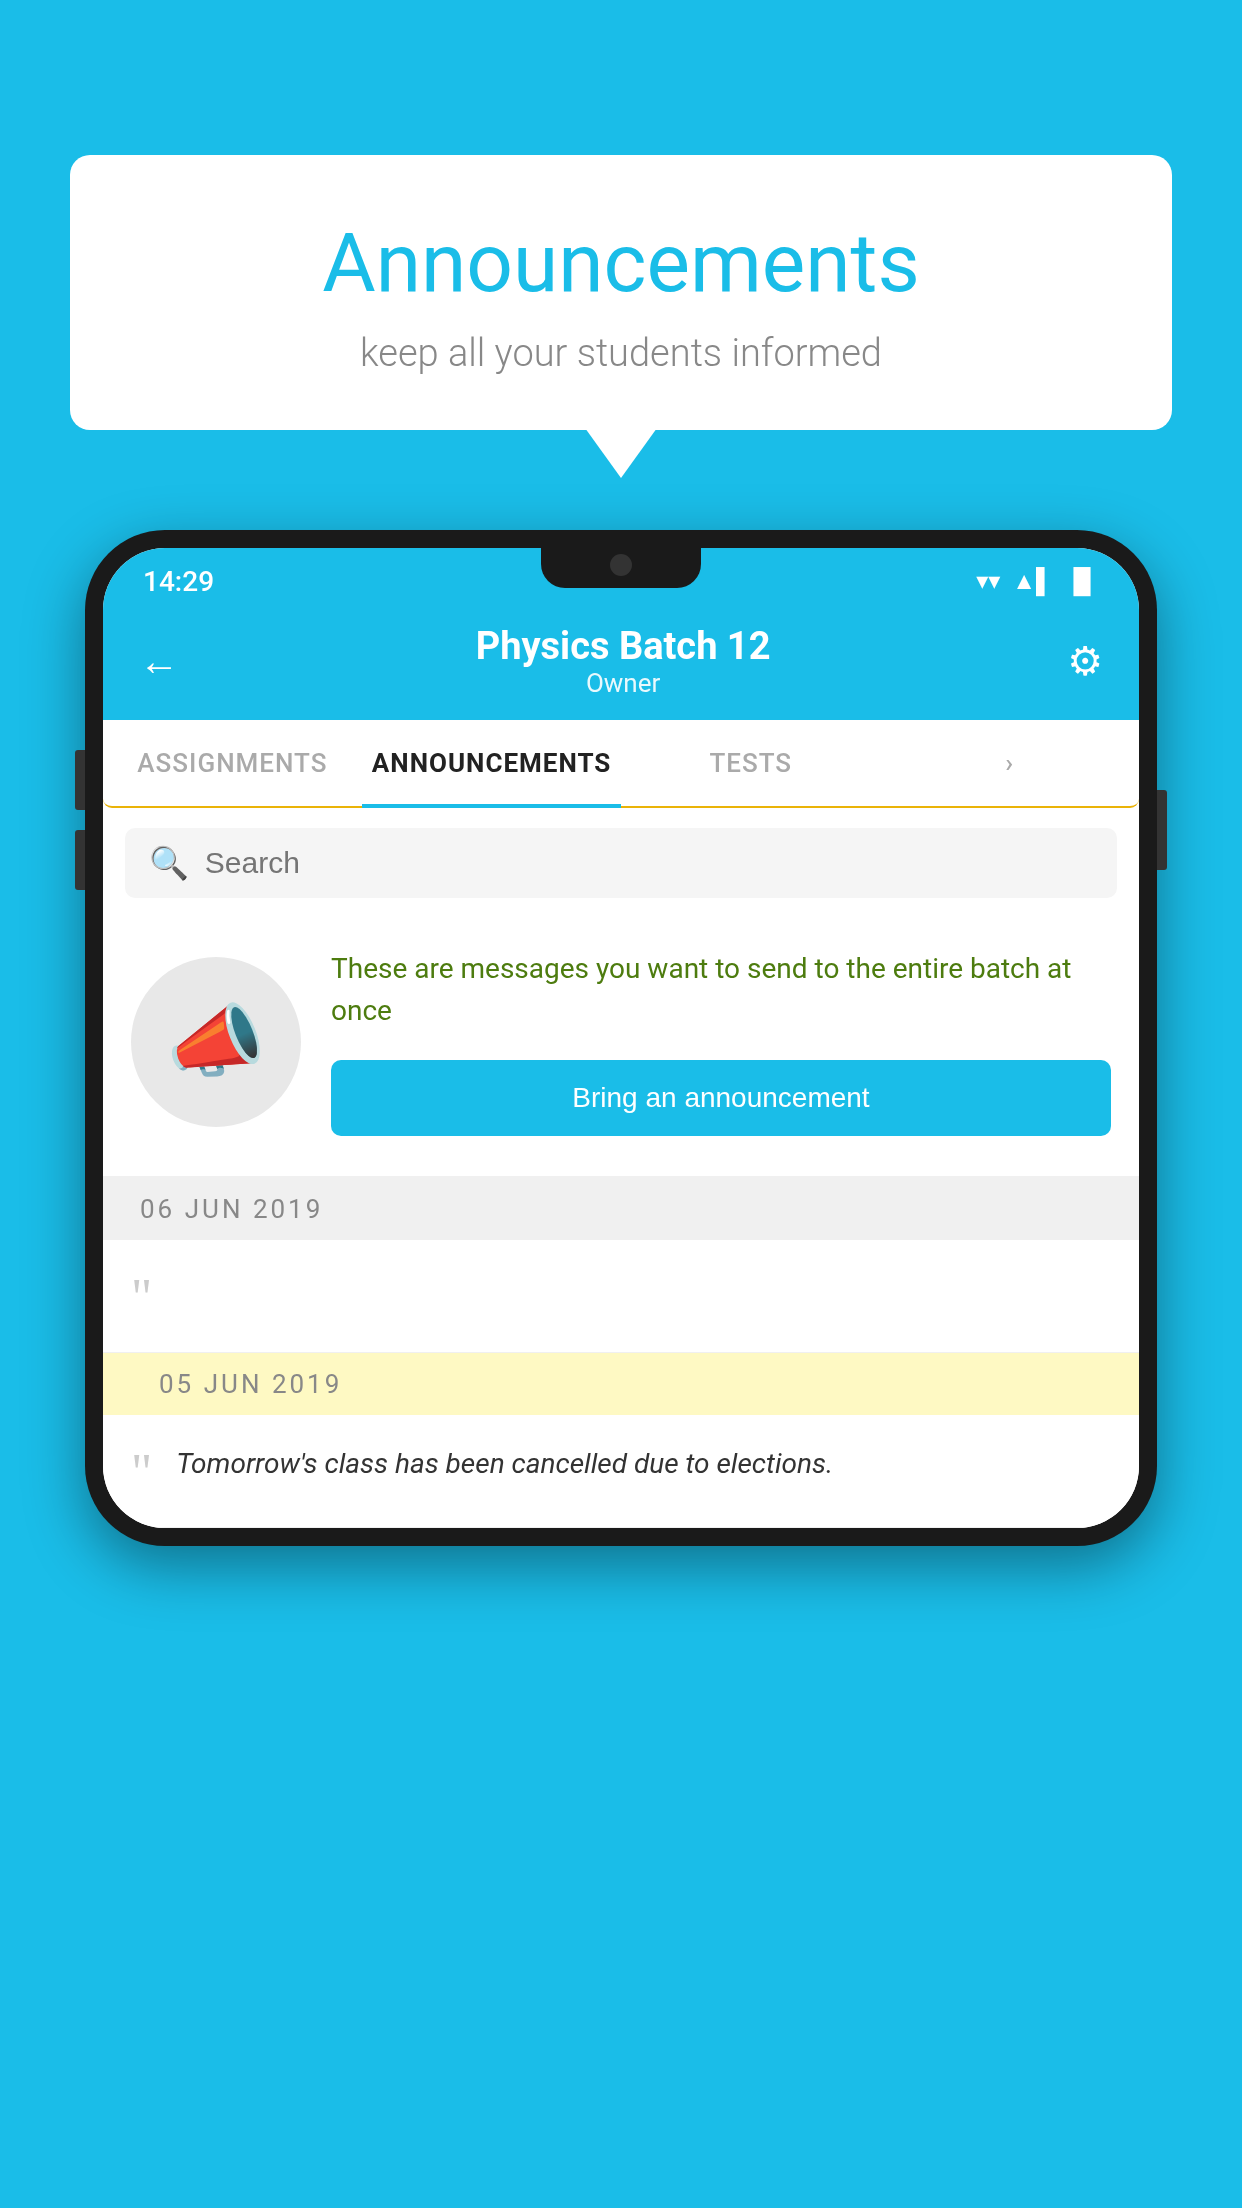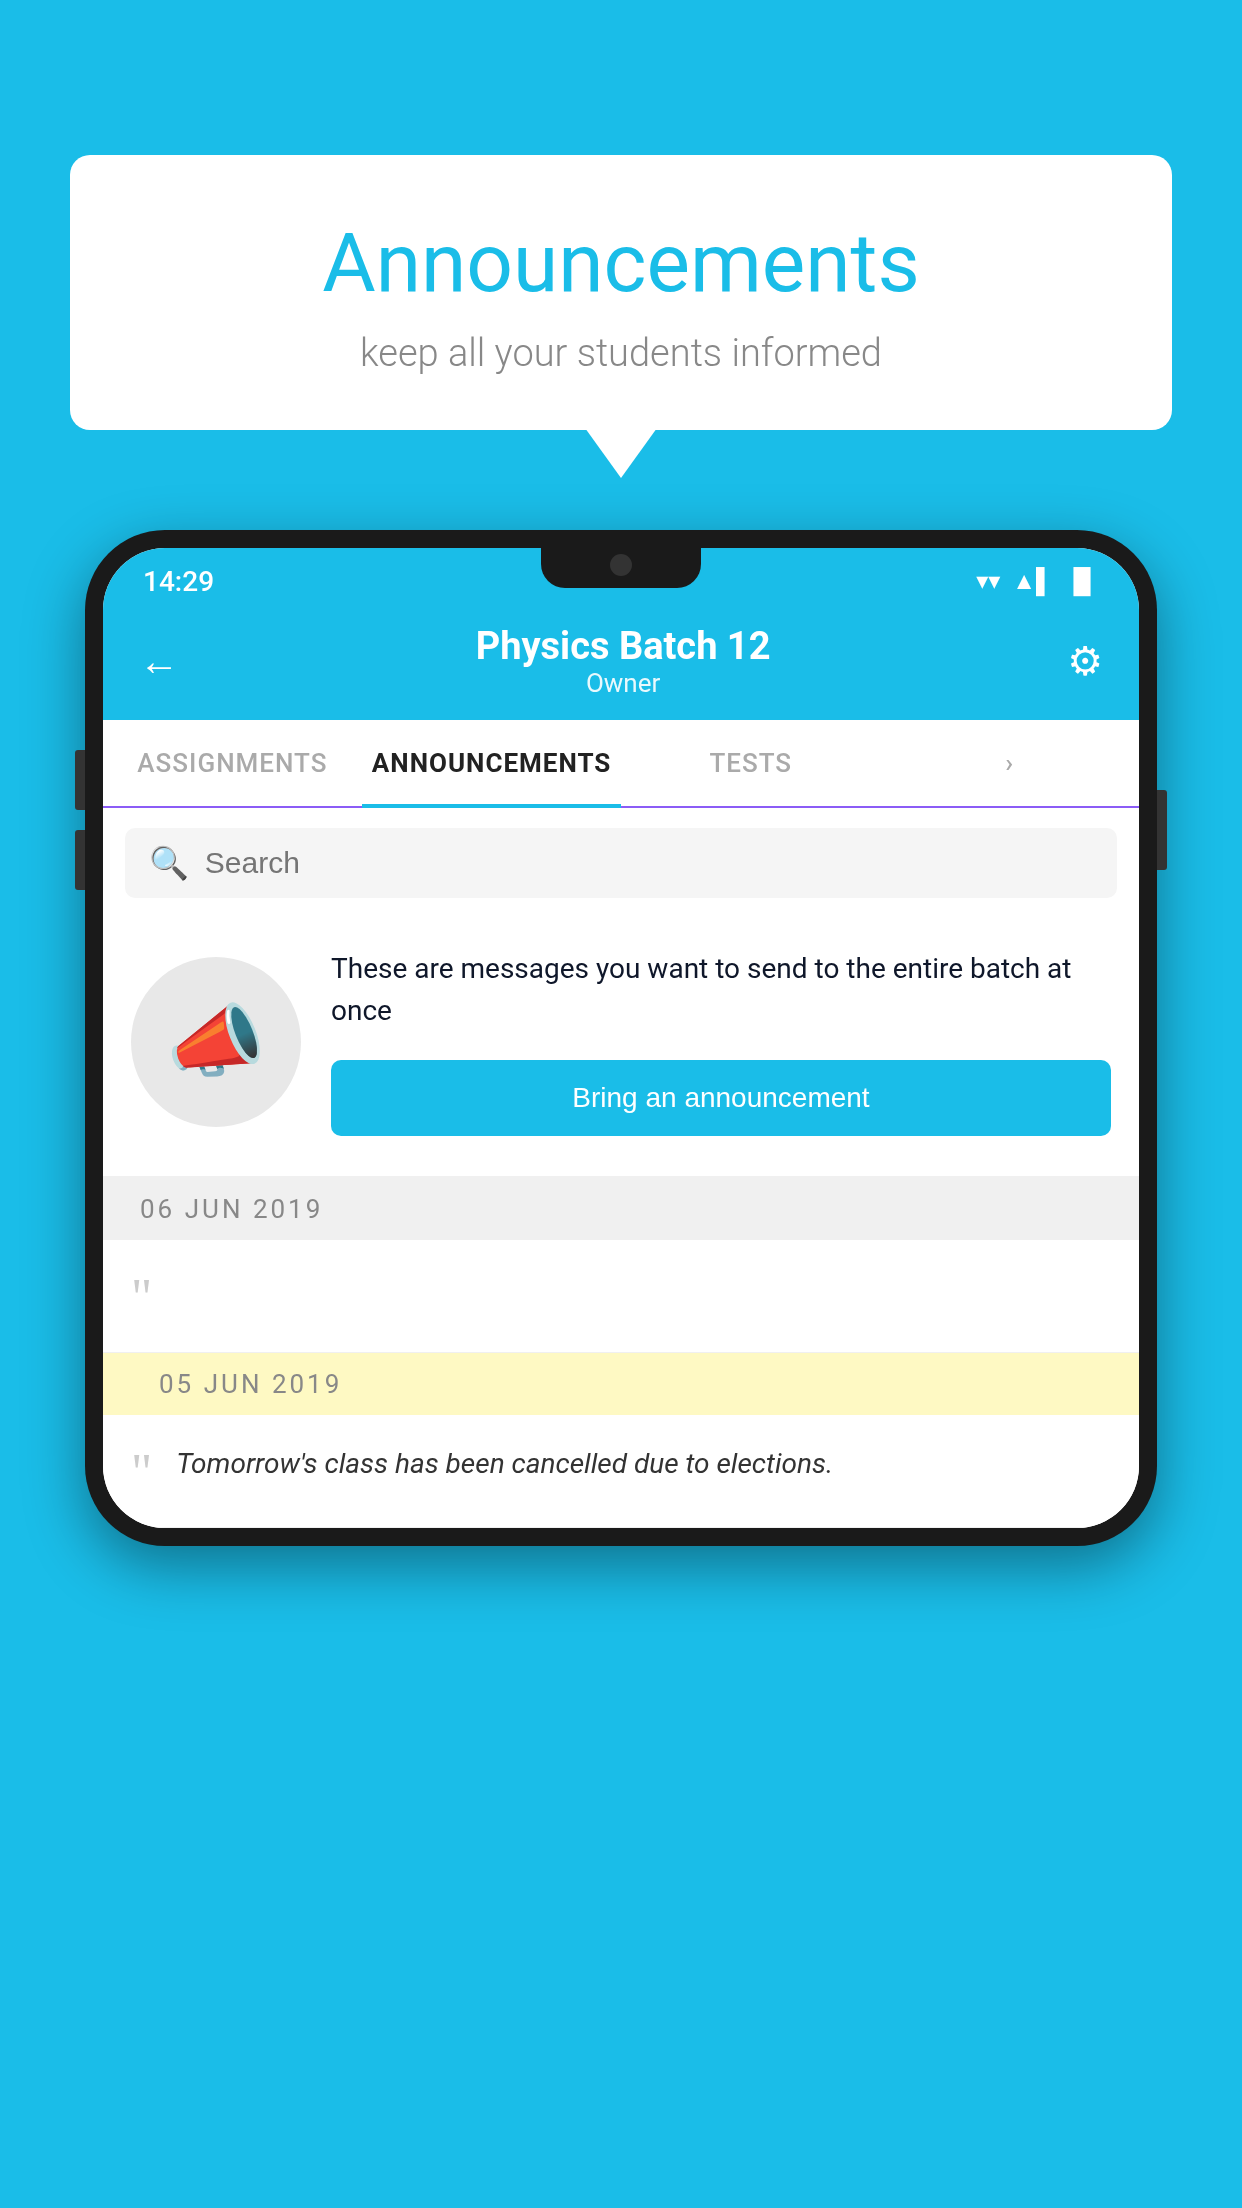--- a/index.html
+++ b/index.html
@@ -194,21 +194,22 @@
 
     .gear-icon {
       color: white;
       font-size: 40px;
     }
 
     
     .tabs {
       background: white;
       display: flex;
-      border-bottom: 2px solid #8b5cf6;
+      border-bottom: 2px solid #eab308;
+      border-radius: 9px;
     }
 
     .tab {
       flex: 1;
       text-align: center;
       padding: 28px 10px;
       font-size: 26px;
       color: #aaa;
       font-weight: 500;
       letter-spacing: 1px;
@@ -281,21 +282,21 @@
       font-size: 80px;
       color: #5a7a9a;
     }
 
     .prompt-right {
       flex: 1;
     }
 
     .prompt-text {
       font-size: 28px;
-      color: #0f172a;
+      color: #4d7c0f;
       line-height: 1.5;
       margin-bottom: 28px;
     }
 
     .make-announcement-btn {
       background: #1ABDE8;
       color: white;
       border: none;
       border-radius: 10px;
       padding: 22px 36px;

